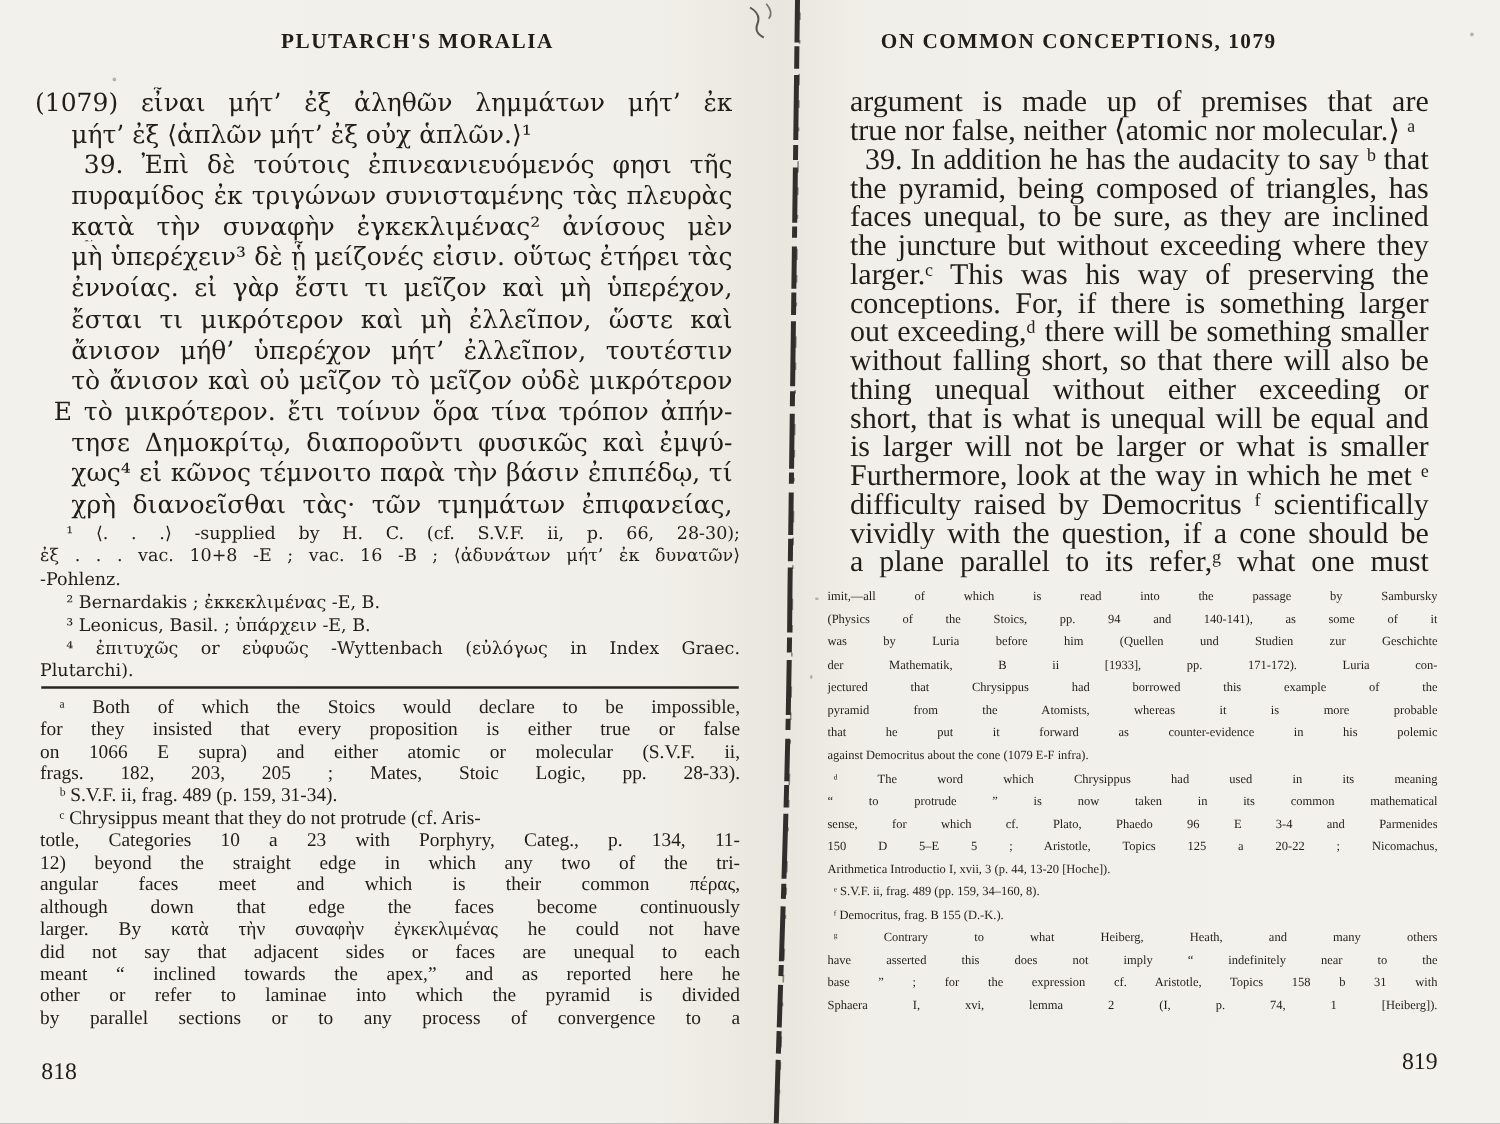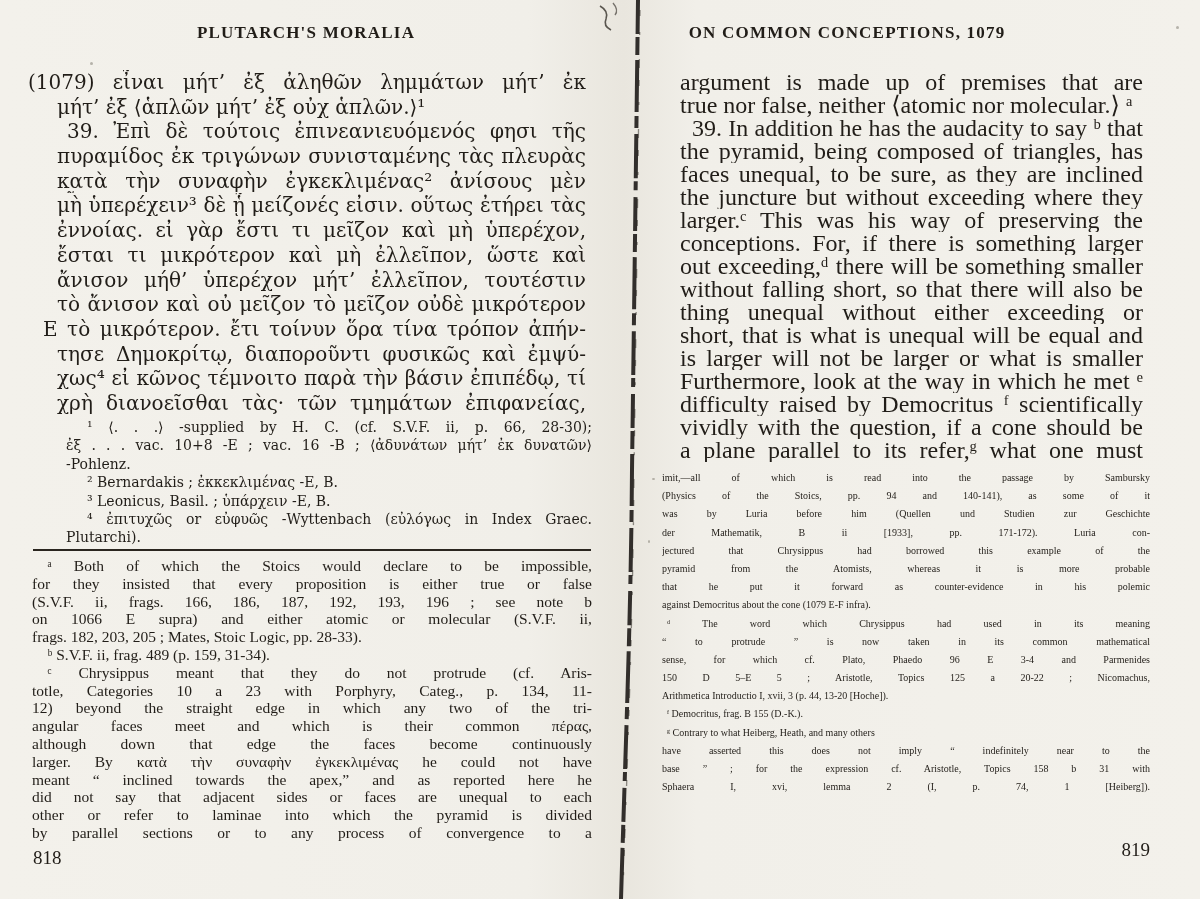--- a/index.html
+++ b/index.html
@@ -6,41 +6,41 @@
   #canvas {
     position:relative; width:1200px; height:899px; overflow:hidden;
     background: linear-gradient(90deg, #f3f1eb 0%, #f1efe9 44%, #e9e6de 52%, #f1efe9 58%, #f3f1eb 100%);
     font-family:"Liberation Serif","DejaVu Serif","DejaVu Sans",serif;
     color:#211d18;
   }
   .running-head {
     position:absolute; top:23px; font-size:17px; font-weight:bold;
     letter-spacing:1.2px; text-align:center; white-space:nowrap;
   }
-  .head-left  { left:0px;   width:612px; }
-  .head-right { left:627px; width:440px; }
+  .head-left  { left:0px;   width:612px;padding-left:28px; }
+  .head-right { left:643px; width:440px; }
 
   .line { text-align:justify; text-align-last:justify; overflow:hidden; }
 
   
   .greek-block {
     position:absolute; left:57px; top:70px; width:529px;
     font-family:"DejaVu Serif",serif; font-size:20px; line-height:24.7px;
   }
   .greek-block .line { height:24.7px; }
   .greek-block .line:first-child { margin-left:-29px; }   
   .greek-block .line:nth-child(11) { margin-left:-14px; } 
   .greek-block .line:nth-child(2) { text-align-last:left; }
 
   
   .apparatus {
     position:absolute; left:32px; top:418px; width:560px;
     font-family:"DejaVu Serif",serif; font-size:14px; line-height:18.4px;
   }
-  .apparatus .line { height:18.4px;margin-left:34px; }
+  .apparatus .line { height:18.4px; }
   .apparatus .line:nth-child(3),
   .apparatus .line:nth-child(4),
   .apparatus .line:nth-child(5),
   .apparatus .line:nth-child(7) { text-align-last:left; }
 
   .notes-rule {
     position:absolute; left:33px; top:549px; width:558px; height:2px;
     background:#2a251f;
   }
 
@@ -125,32 +125,31 @@
         <div class="line">  ³ Leonicus, Basil. ; ὑπάρχειν -E, B.</div>
         <div class="line">  ⁴ ἐπιτυχῶς or εὐφυῶς -Wyttenbach (εὐλόγως in Index Graec.</div>
         <div class="line">Plutarchi).</div>
       </div>
 
     <div class="notes-rule"></div>
 
     <div class="left-notes">
         <div class="line"> ᵃ Both of which the Stoics would declare to be impossible,</div>
         <div class="line">for they insisted that every proposition is either true or false</div>
-        <div class="line">(S.V.F. ii, frags. 166, 186, 187, 192, 193, 196 ; see note b</div>
         <div class="line">on 1066 E supra) and either atomic or molecular (S.V.F. ii,</div>
         <div class="line">frags. 182, 203, 205 ; Mates, Stoic Logic, pp. 28-33).</div>
         <div class="line"> ᵇ S.V.F. ii, frag. 489 (p. 159, 31-34).</div>
         <div class="line"> ᶜ Chrysippus meant that they do not protrude (cf. Aris-</div>
         <div class="line">totle, Categories 10 a 23 with Porphyry, Categ., p. 134, 11-</div>
         <div class="line">12) beyond the straight edge in which any two of the tri-</div>
         <div class="line">angular faces meet and which is their common πέρας,</div>
         <div class="line">although down that edge the faces become continuously</div>
         <div class="line">larger. By κατὰ τὴν συναφὴν ἐγκεκλιμένας he could not have</div>
+        <div class="line">did not say that adjacent sides or faces are unequal to each</div>
         <div class="line">meant “ inclined towards the apex,” and as reported here he</div>
-        <div class="line">did not say that adjacent sides or faces are unequal to each</div>
         <div class="line">other or refer to laminae into which the pyramid is divided</div>
         <div class="line">by parallel sections or to any process of convergence to a</div>
       </div>
 
     <div class="pagenum pagenum-left">818</div>
   </div>
 
   <div>
     <div class="running-head head-right">ON COMMON CONCEPTIONS, 1079</div>
 
@@ -181,20 +180,21 @@
         <div class="line">der Mathematik, B ii [1933], pp. 171-172). Luria con-</div>
         <div class="line">jectured that Chrysippus had borrowed this example of the</div>
         <div class="line">pyramid from the Atomists, whereas it is more probable</div>
         <div class="line">that he put it forward as counter-evidence in his polemic</div>
         <div class="line">against Democritus about the cone (1079 E-F infra).</div>
         <div class="line"> ᵈ The word which Chrysippus had used in its meaning</div>
         <div class="line">“ to protrude ” is now taken in its common mathematical</div>
         <div class="line">sense, for which cf. Plato, Phaedo 96 E 3-4 and Parmenides</div>
         <div class="line">150 D 5–E 5 ; Aristotle, Topics 125 a 20-22 ; Nicomachus,</div>
         <div class="line">Arithmetica Introductio I, xvii, 3 (p. 44, 13-20 [Hoche]).</div>
+        <div class="line"> ᵉ S.V.F. ii, frag. 489 (pp. 159, 34–160, 8).</div>
         <div class="line"> ᶠ Democritus, frag. B 155 (D.-K.).</div>
         <div class="line"> ᵍ Contrary to what Heiberg, Heath, and many others</div>
         <div class="line">have asserted this does not imply “ indefinitely near to the</div>
         <div class="line">base ” ; for the expression cf. Aristotle, Topics 158 b 31 with</div>
         <div class="line">Sphaera I, xvi, lemma 2 (I, p. 74, 1 [Heiberg]).</div>
       </div>
 
     <div class="pagenum pagenum-right">819</div>
   </div>
 

